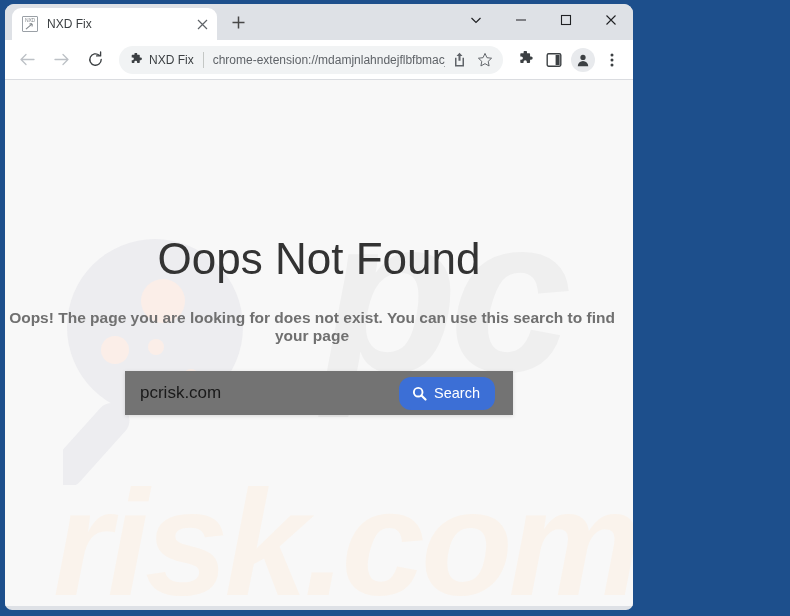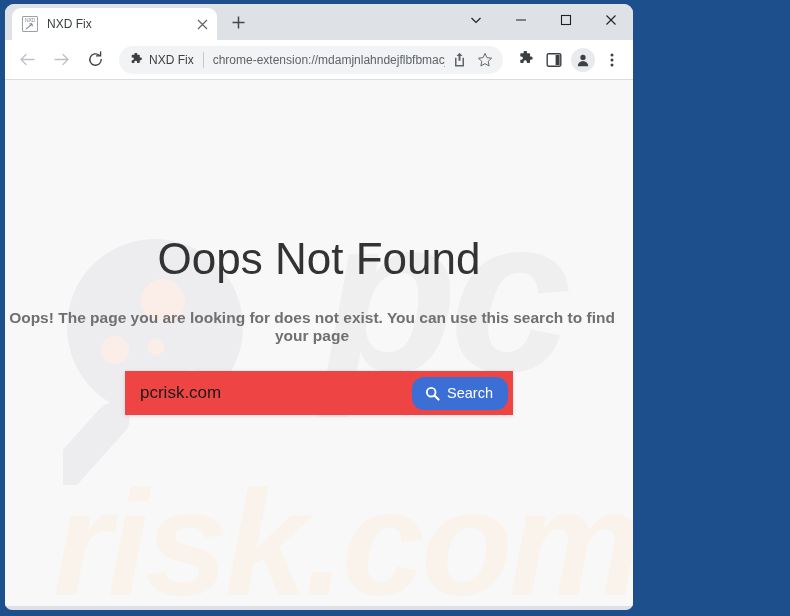--- a/index.html
+++ b/index.html
@@ -288,25 +288,25 @@
     font-size: 15.5px;
     color: #707070;
     margin: 26px 14px 0 0;
     font-weight: bold;
   }
 
   .search-wrap {
     margin: 26px auto 0 auto;
     width: 388px;
     height: 44px;
-    background: #ef4444;
+    background: #737373;
     box-shadow: 0 1px 4px rgba(0,0,0,0.13);
     display: flex;
     align-items: center;
-    padding: 0 5px 0 0;
+    padding: 0 18px 0 0;
     box-sizing: border-box;
   }
   .search-input {
     flex: 1 1 auto;
     border: none;
     outline: none;
     background: transparent;
     font-size: 17px;
     color: #1a1a1a;
     padding: 0 10px 0 15px;

